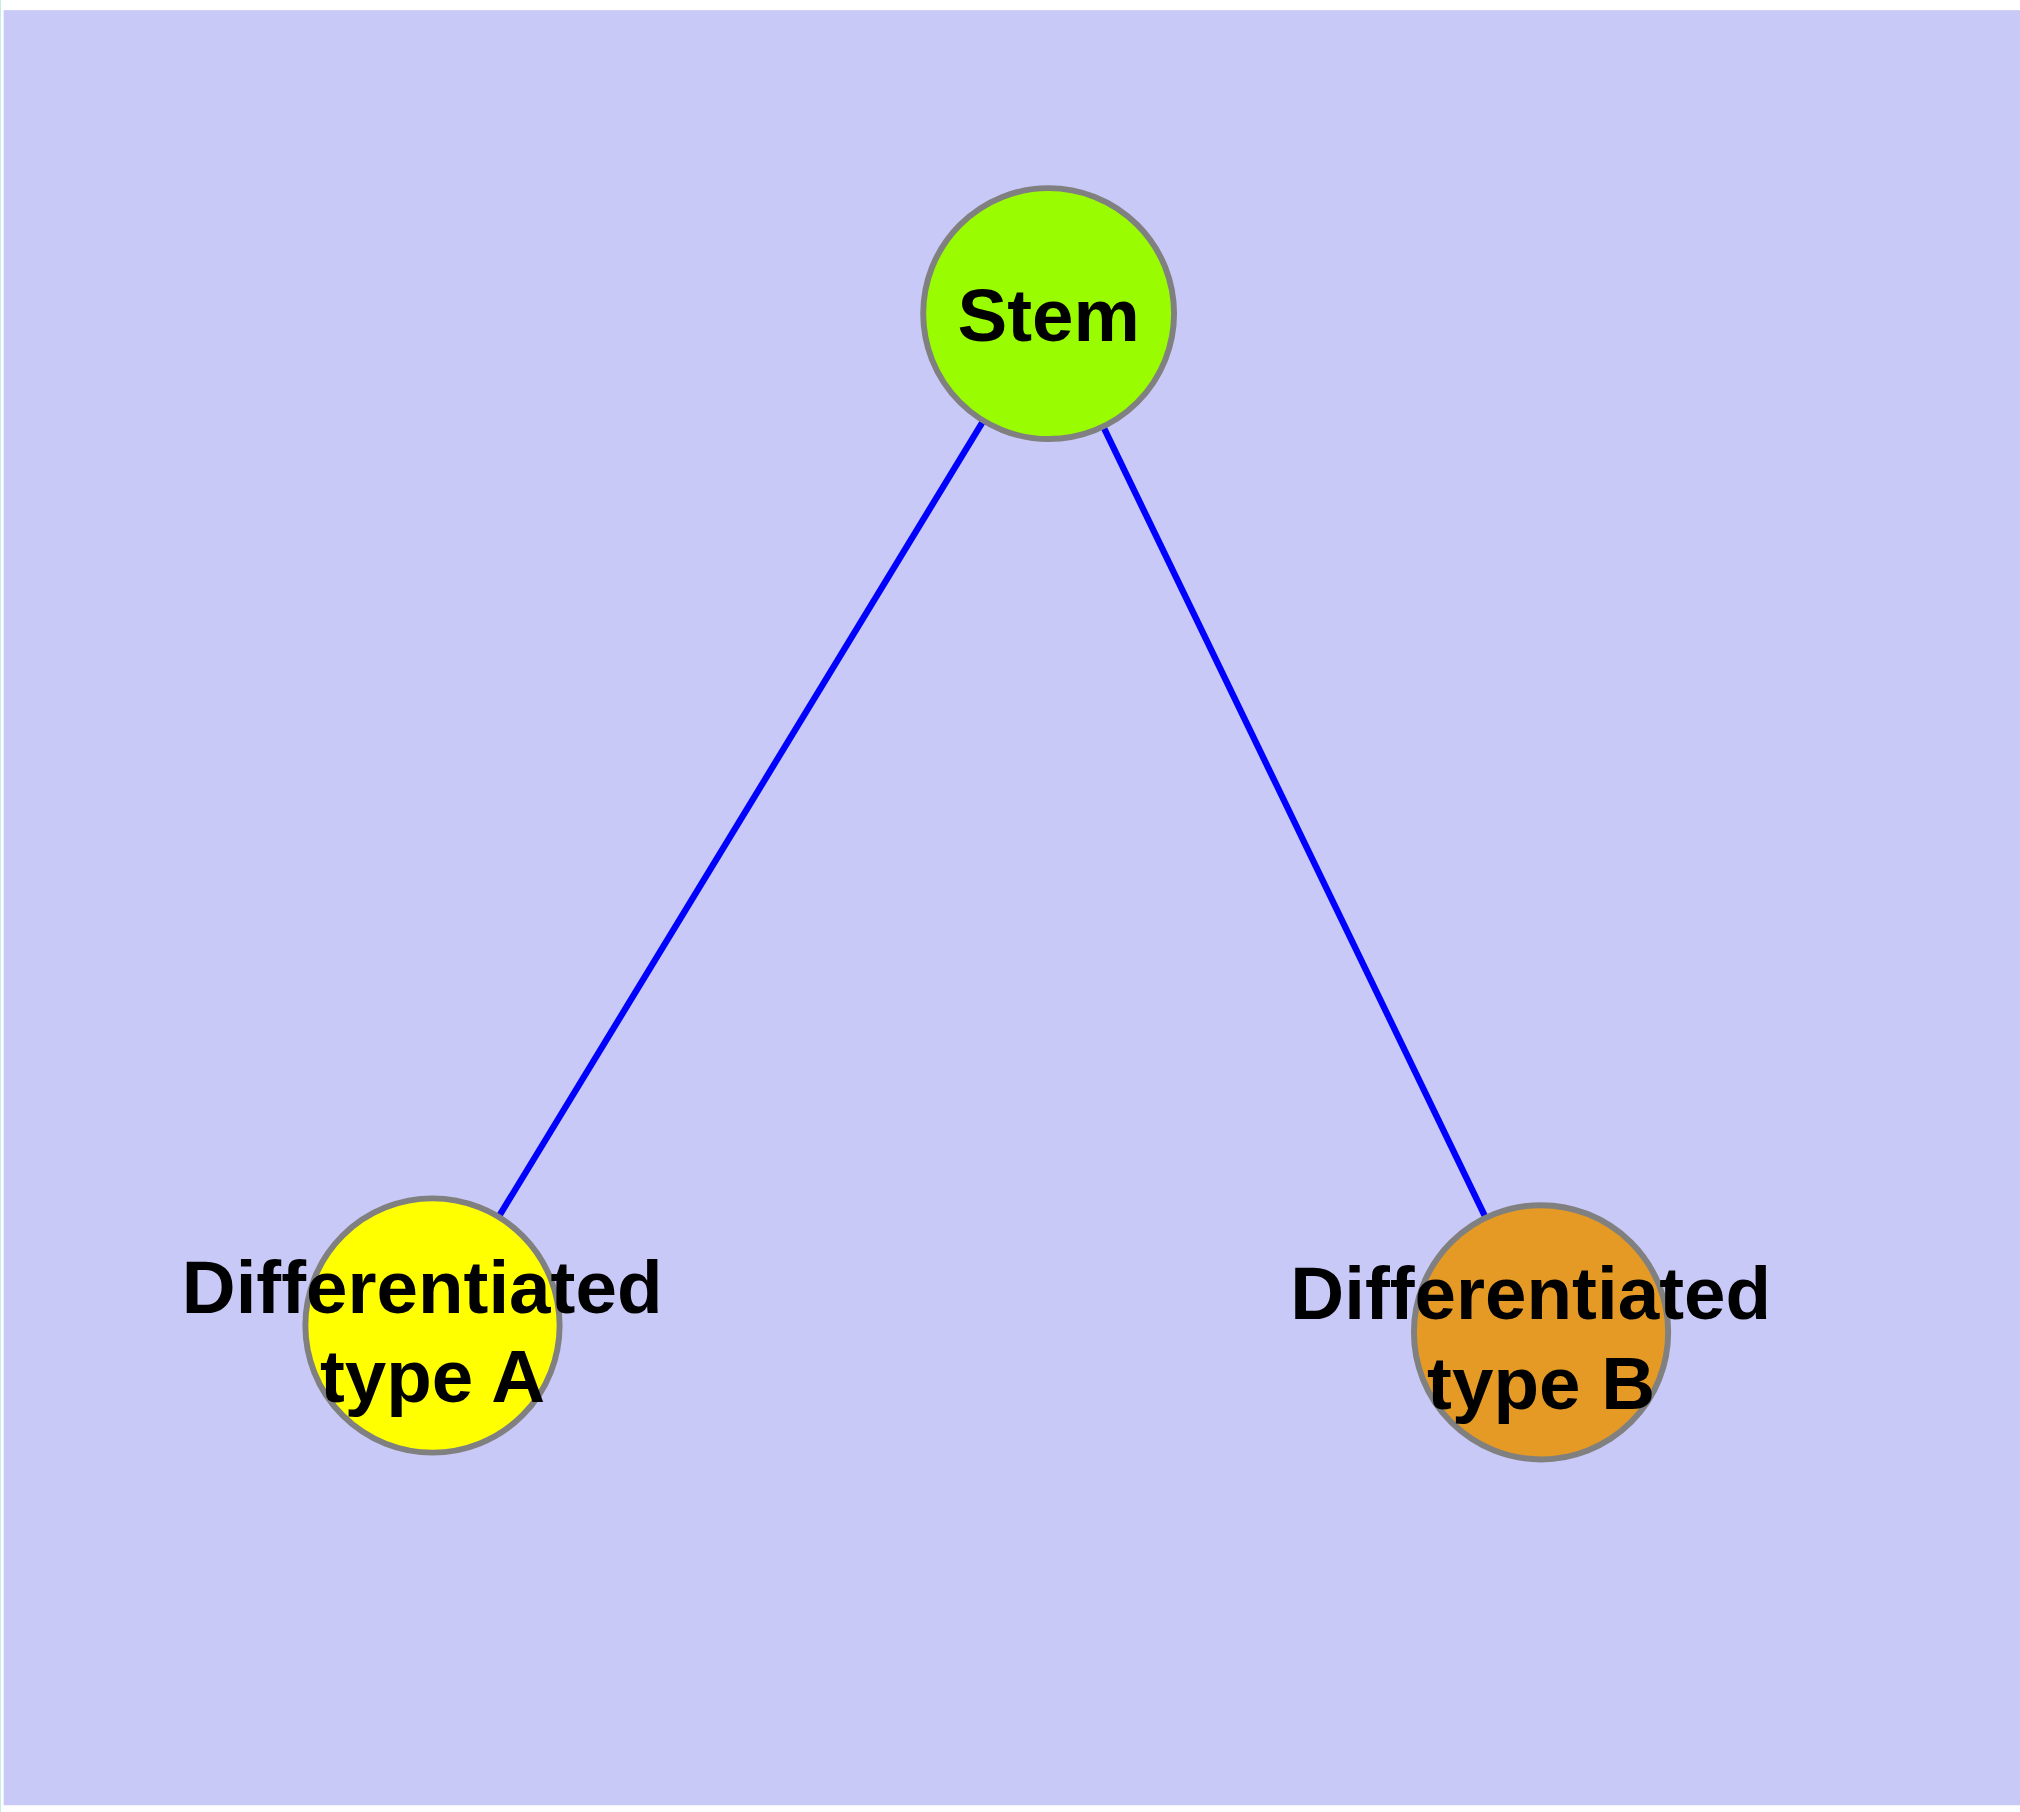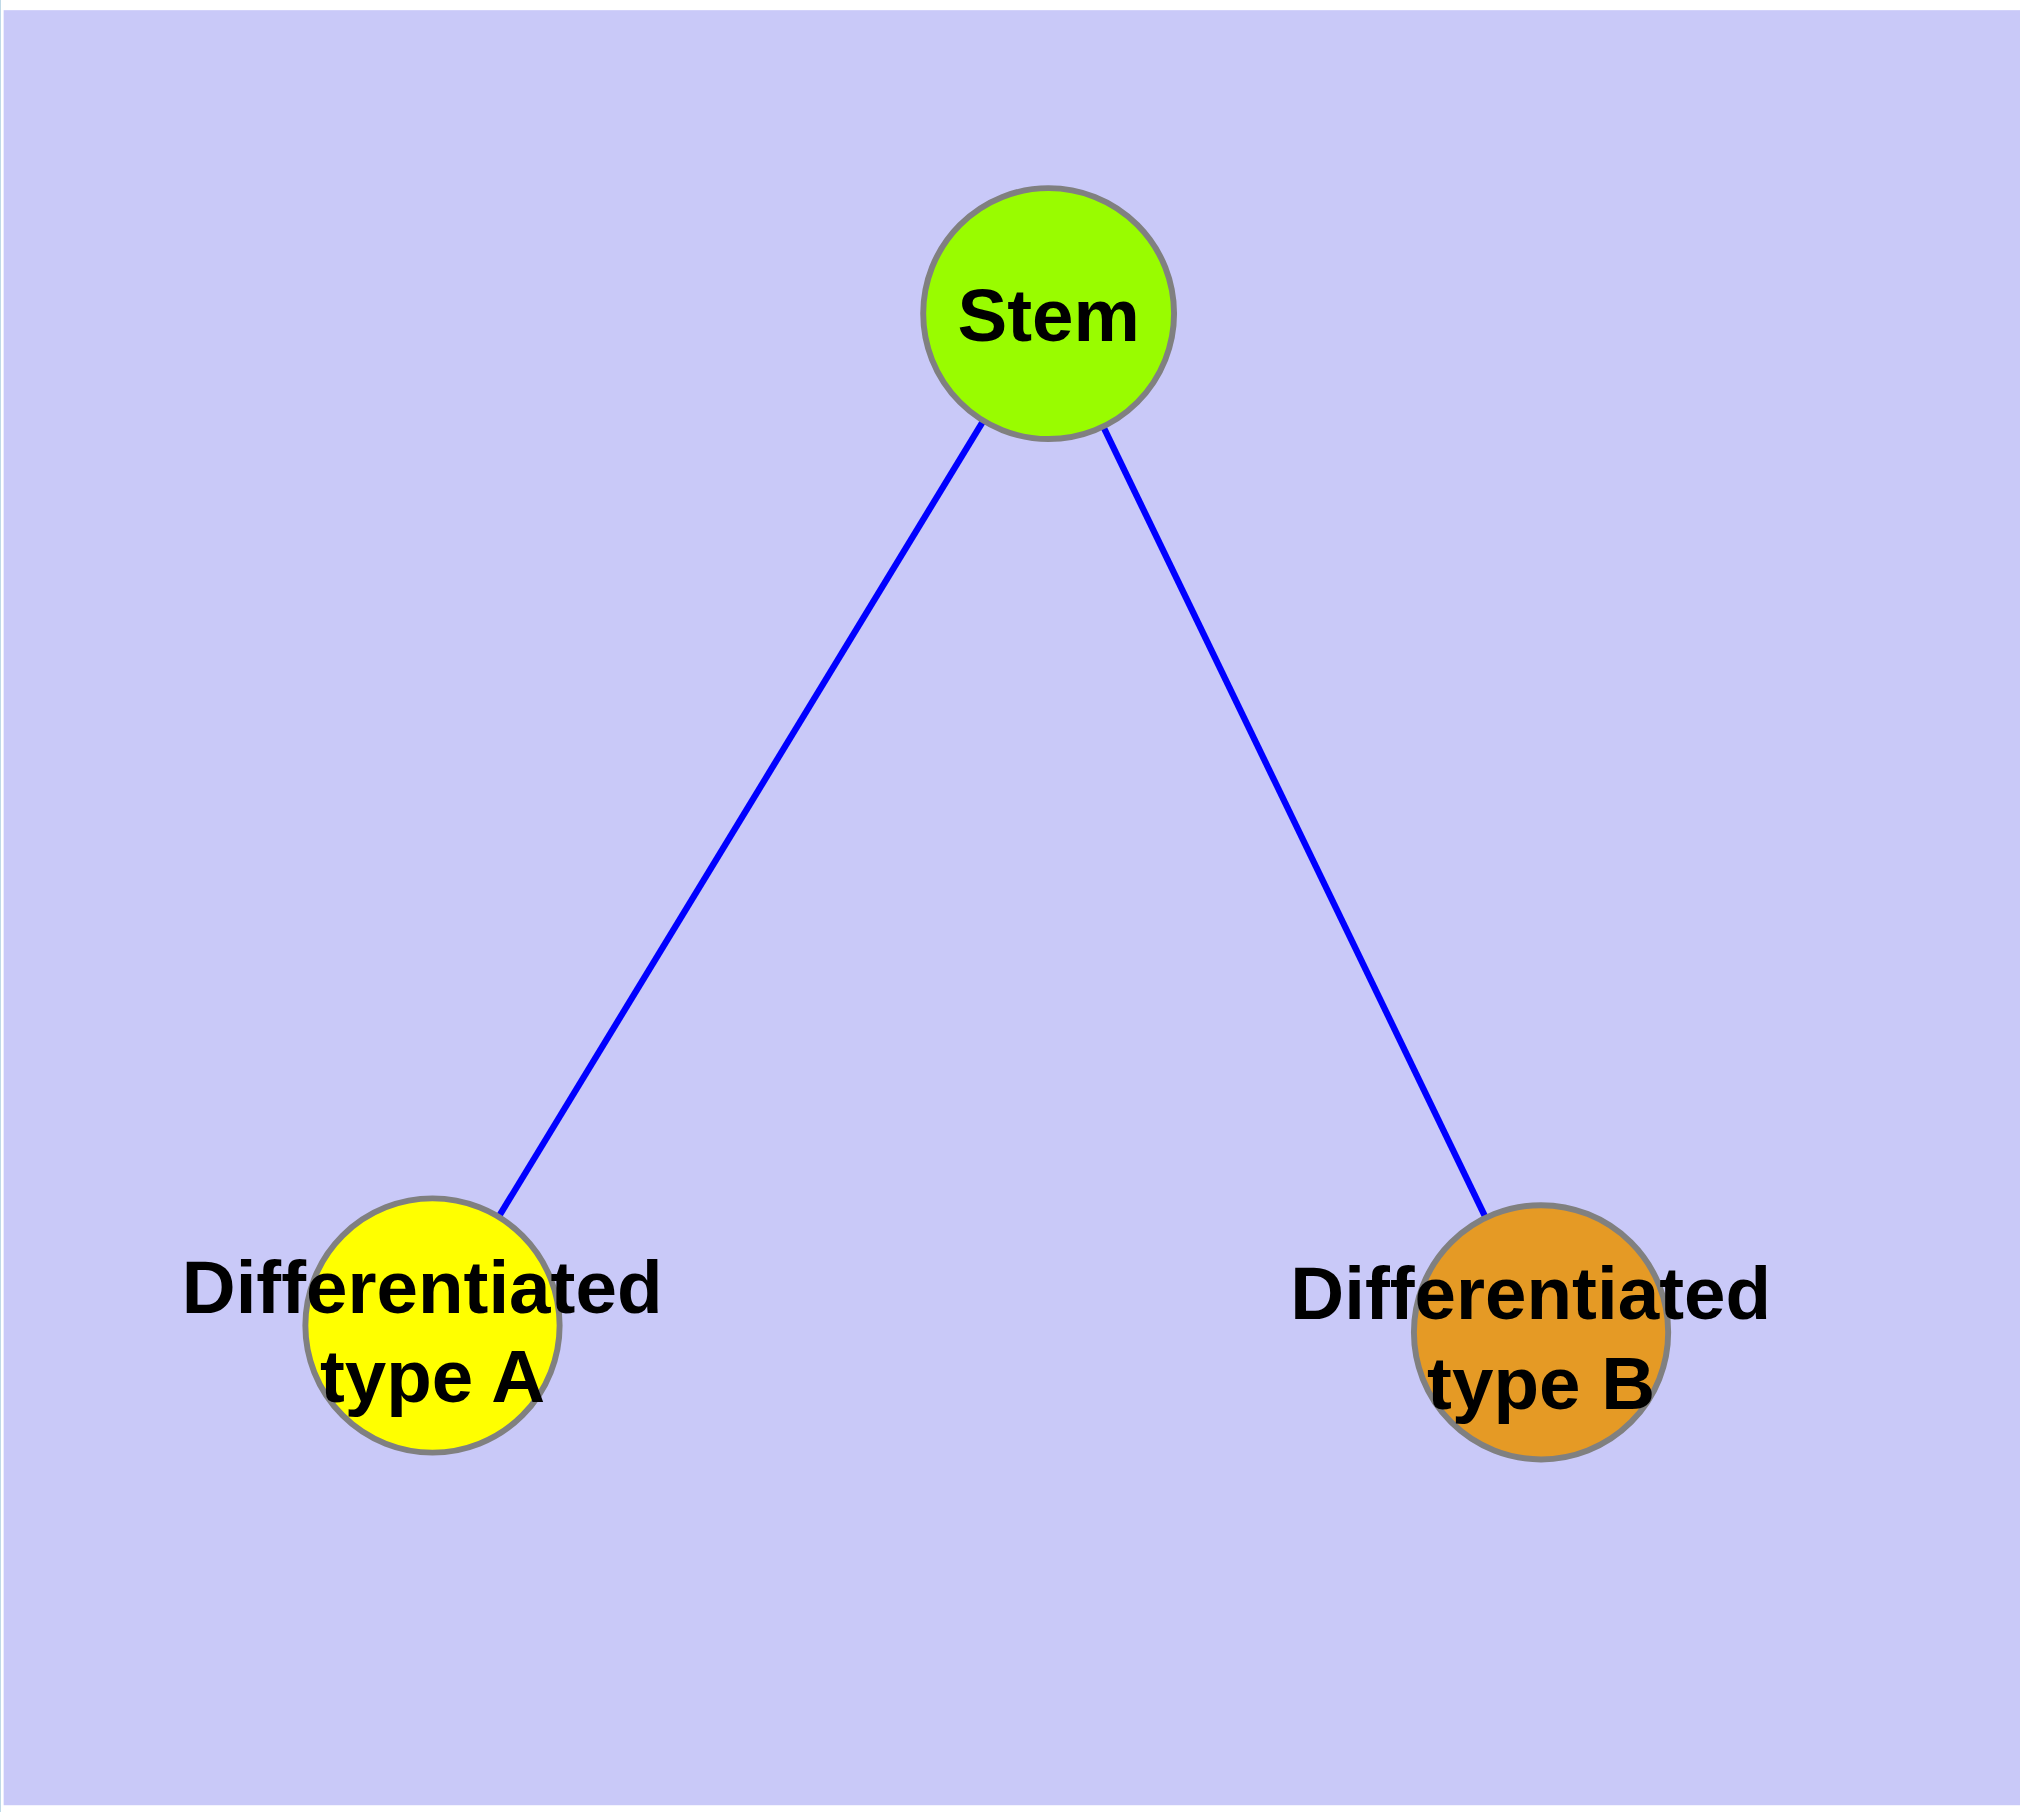--- a/index.html
+++ b/index.html
@@ -4,21 +4,21 @@
 <style>
   html, body {
     margin: 0;
     padding: 0;
     background: #FFFFFF;
   }
   .figure-wrap {
     width: 1948px;
     height: 1812px;
     position: relative;
-    background: #0369a1;
+    background: #14b8a6;
   }
   svg.graph-figure {
     display: block;
     width: 2021px;
     height: 1812px;
   }
   .node-label {
     font-family: "Liberation Sans", "DejaVu Sans", sans-serif;
     font-weight: bold;
     font-size: 88px;

